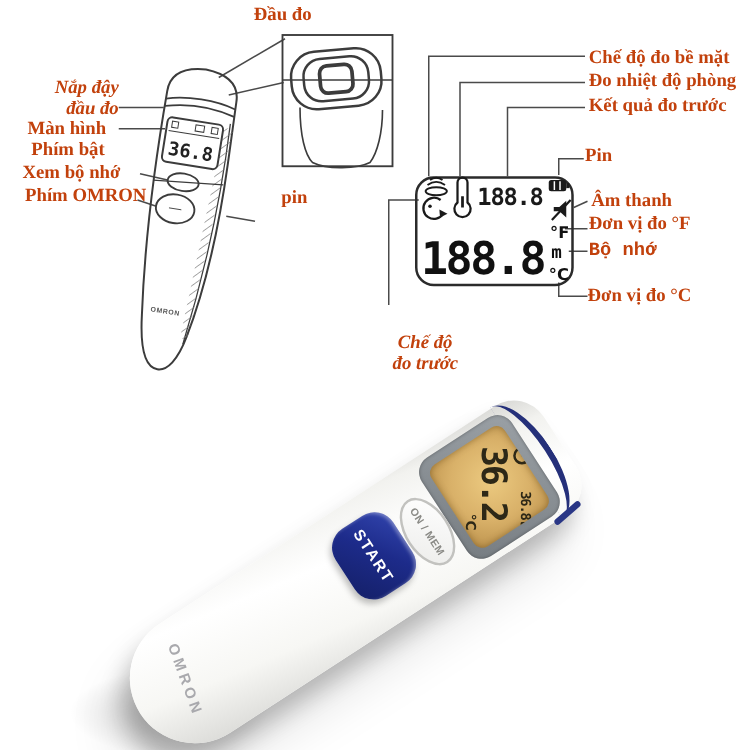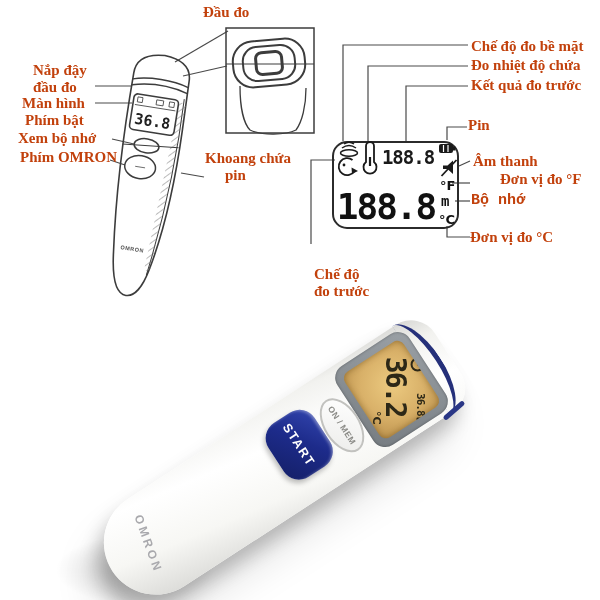--- a/index.html
+++ b/index.html
@@ -1,20 +1,20 @@
 <!DOCTYPE html>
 <html><head>
 <meta charset="utf-8">
 <style>
   html,body{margin:0;padding:0;}
   .page{position:relative;width:600px;height:600px;background:#ffffff;overflow:hidden;
         font-family:"Liberation Serif",serif;}
   
   .lbl{position:absolute;font-weight:bold;font-size:15px;color:#c2410c;line-height:17px;white-space:nowrap;}
-  .lbl.center{text-align:left;}
+  .lbl.center{text-align:right;font-style:italic;}
   
   .art{position:absolute;left:0;top:0;}
   
   .base-shadow{position:absolute;left:55px;top:535px;width:160px;height:70px;border-radius:50%;
         background:radial-gradient(ellipse,rgba(0,0,0,.16),rgba(0,0,0,0) 70%);}
   .pd{position:absolute;left:228px;top:262px;width:104px;height:400px;transform:rotate(57deg);
       border-radius:30px 30px 55px 55px;
       background:linear-gradient(100deg,#d5d5d2 0%,#f2f2ef 15%,#ffffff 40%,#f7f7f4 70%,#d8d8d5 100%);
       box-shadow:10px 14px 18px rgba(0,0,0,.22),24px 30px 40px rgba(0,0,0,.10);}
   .pd-stripe{position:absolute;top:9px;left:-1px;width:106px;height:18px;
@@ -159,30 +159,29 @@
       <span style="display:block;">Nắp đậy</span>
       <span style="display:block;">đầu đo</span>
     </div>
 
     <div class="lbl" style="left:22px;top:95px;">Màn hình</div>
     <div class="lbl" style="left:25px;top:112px;">Phím bật</div>
     <div class="lbl" style="left:18px;top:130px;">Xem bộ nhớ</div>
     <div class="lbl" style="left:20px;top:149px;">Phím OMRON</div>
 
     <div class="lbl" style="left:205px;top:150px;">
-      <span style="display:block;">Khoang chứa</span>
       <span style="display:block;padding-left:20px;">pin</span>
     </div>
 
     <div class="lbl" style="left:471px;top:38px;">Chế độ đo bề mặt</div>
-    <div class="lbl" style="left:471px;top:57px;">Đo nhiệt độ chứa</div>
+    <div class="lbl" style="left:471px;top:57px;">Đo nhiệt độ phòng</div>
     <div class="lbl" style="left:471px;top:77px;">Kết quả đo trước</div>
     <div class="lbl" style="left:468px;top:117px;">Pin</div>
     <div class="lbl" style="left:473px;top:153px;">Âm thanh</div>
-    <div class="lbl" style="left:471px;top:171px;margin-left:29px;">Đơn vị đo °F</div>
+    <div class="lbl" style="left:471px;top:171px;">Đơn vị đo °F</div>
     <div class="lbl" style="left:471px;top:192px;font-family:Liberation Mono, monospace;">Bộ nhớ</div>
     <div class="lbl" style="left:470px;top:229px;">Đơn vị đo °C</div>
 
     <div class="lbl center" style="left:314px;top:246px;width:48px;margin-top:20px;">
       <span style="display:block;">Chế độ</span>
       <span style="display:block;">đo trước</span>
     </div>
   </div>
 
   <div>

